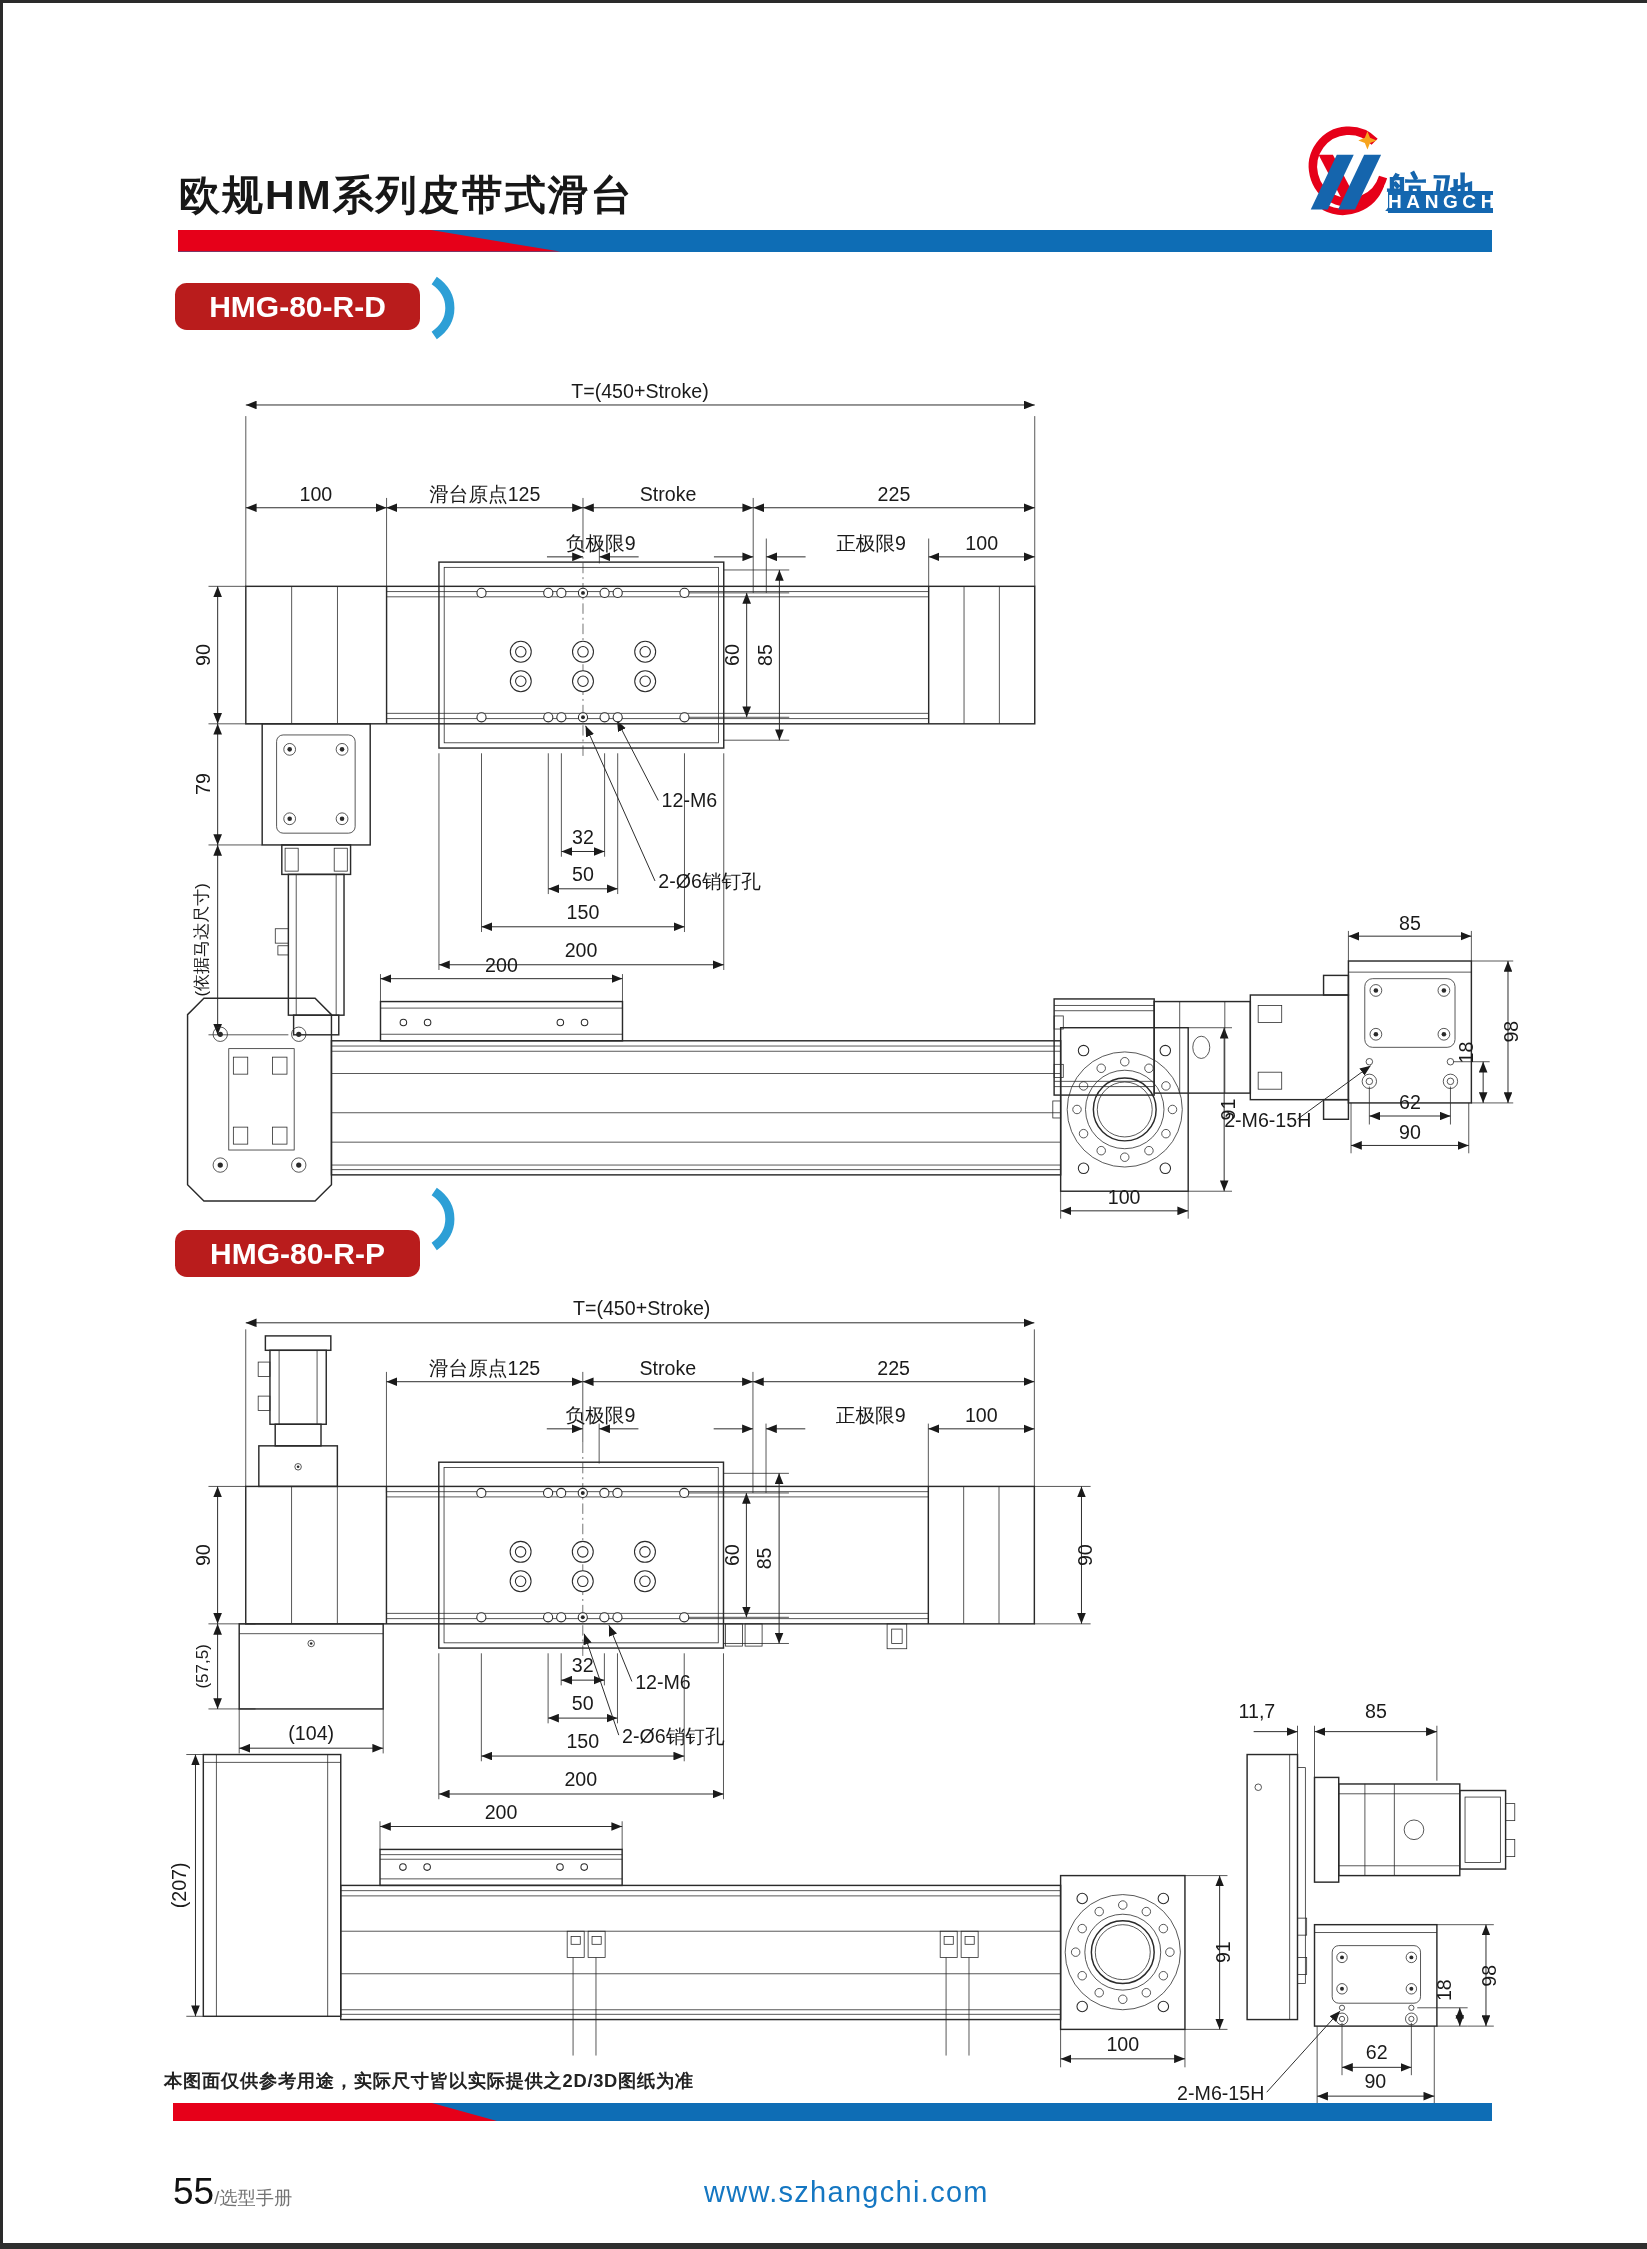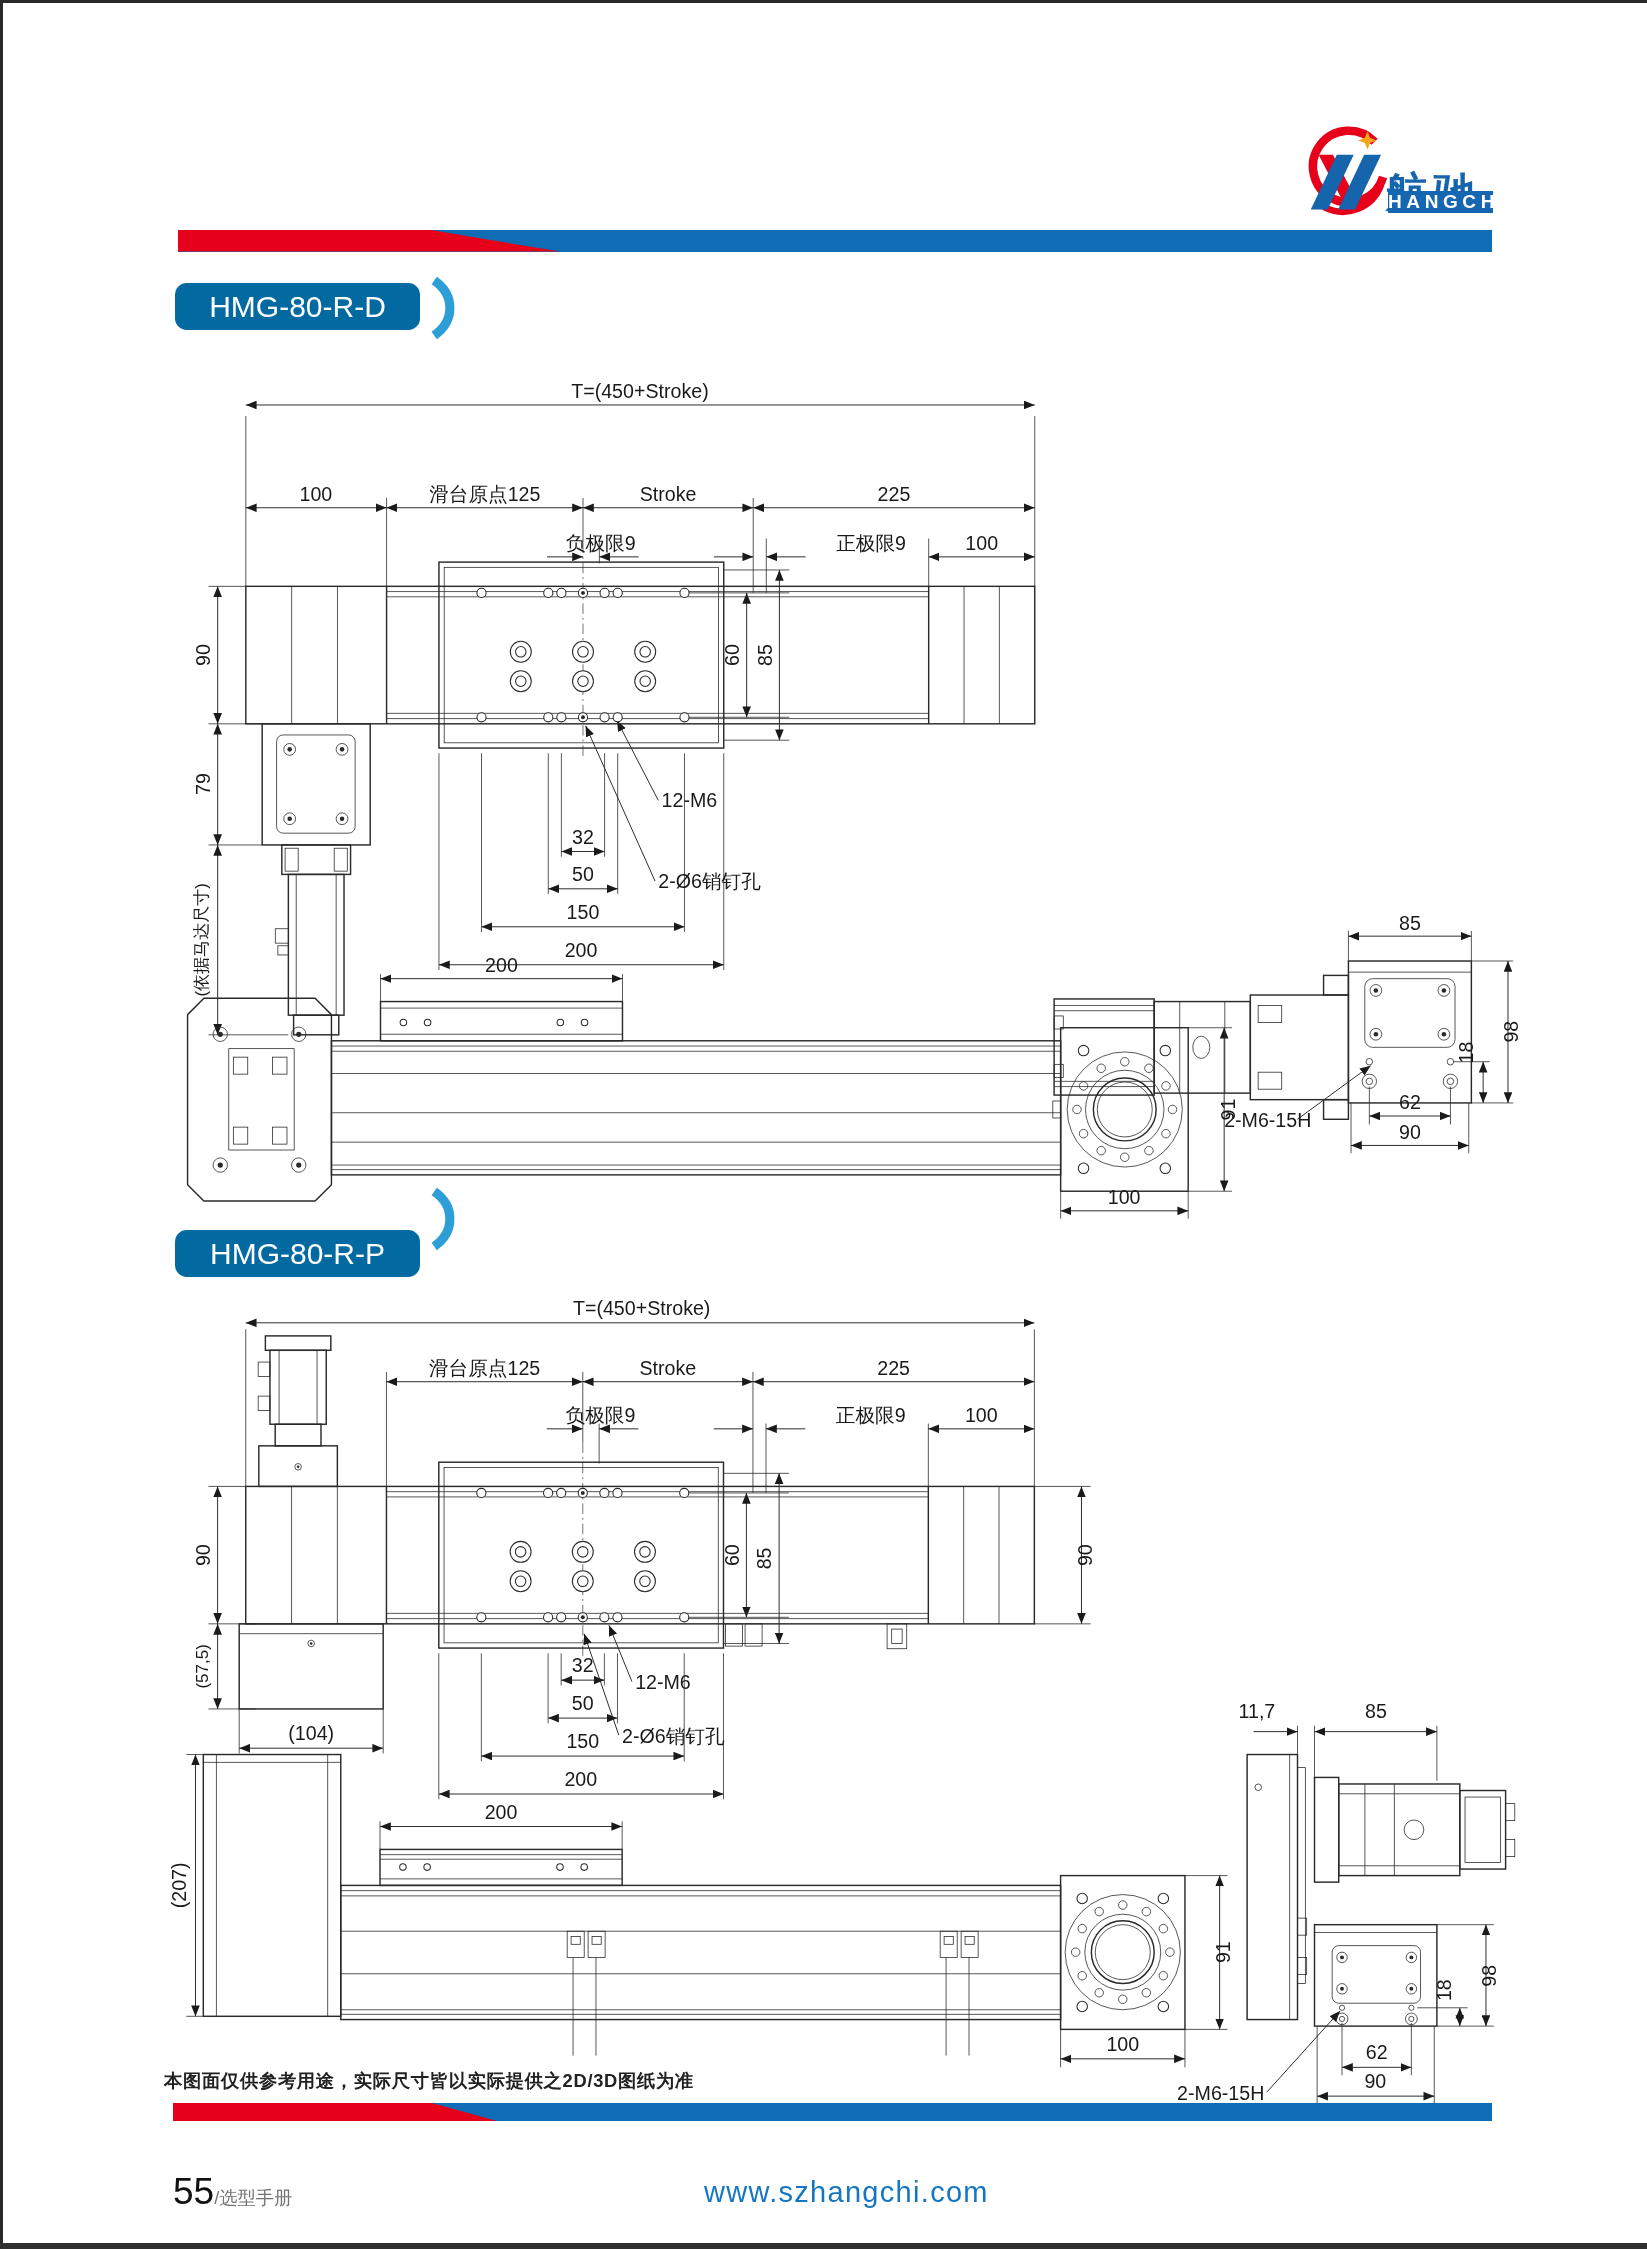--- a/index.html
+++ b/index.html
@@ -16,21 +16,21 @@
   #header-bar{top:230px;}
   #footer-bar{top:2103px;left:173px;width:1319px;height:18.3px;}
   .rule-red{position:absolute;left:0;top:0;width:100%;height:100%;background:#E60019;
             clip-path:polygon(0 0,253px 0,382px 100%,0 100%);}
   #footer-bar .rule-red{clip-path:polygon(0 0,259px 0,325px 100%,0 100%);}
   
   #logo-cn{left:1386px;top:136px;font-size:42px;font-weight:700;letter-spacing:5.9px;color:#1565AD;margin-top:29px;}
   #logo-latin-bar{left:1388px;top:191px;width:105px;height:22px;background:#1467B0;text-align:center;}
   #logo-latin-bar span{font-size:19px;letter-spacing:4.6px;color:#fff;line-height:22px;font-weight:700;}
   
-  .badge{background:#0369a1;color:#fff;font-weight:400;font-size:30px;width:245px;height:47px;
+  .badge{background:#b91c1c;color:#fff;font-weight:700;font-size:30px;width:245px;height:47px;
          line-height:47px;border-radius:11.8px;text-align:center;}
   
   #note{left:164px;top:2028px;font-size:18.3px;color:#222;font-weight:700;letter-spacing:0.7px;margin-top:40px;}
   #page-num{left:173px;top:2171px;font-size:37px;color:#111;}
   #page-num .small{font-size:18.3px;color:#737373;}
   #website{left:704px;top:2176px;font-size:29px;color:#1577C2;letter-spacing:1.3px;}
   
   svg{overflow:visible;}
   svg .ln{fill:none;stroke:#2a2a2a;stroke-width:2.2;}
   svg .tn{fill:none;stroke:#2a2a2a;stroke-width:1.2;}
@@ -43,20 +43,21 @@
 </style>
 </head>
 <body>
 
 <div id="page">
 
   <div class="abs" id="edge-left"></div>
   <div class="abs" id="edge-top"></div>
   <div class="abs" id="edge-bottom"></div>
 
+  <div class="abs" id="page-title">欧规HM系列皮带式滑台</div>
   <div class="abs rule-bar" id="header-bar">
     <div class="rule-red"></div>
   </div>
 
   <svg class="abs" style="left:1299px;top:130px" width="88" height="86" viewBox="0 0 135 132">
     <path d="M116,18 A55,55 0 1 0 129,72" fill="none" stroke="#E60019" stroke-width="13"></path>
     <path d="M38,118 A62,62 0 0 0 126,84" fill="none" stroke="#E60019" stroke-width="10"></path>
     <polygon points="30,38 52,38 96,122 74,122" fill="#E60019"></polygon>
     <polygon points="58,38 84,38 44,122 18,122" fill="#1565AD"></polygon>
     <polygon points="100,38 126,38 86,122 60,122" fill="#1565AD"></polygon>

